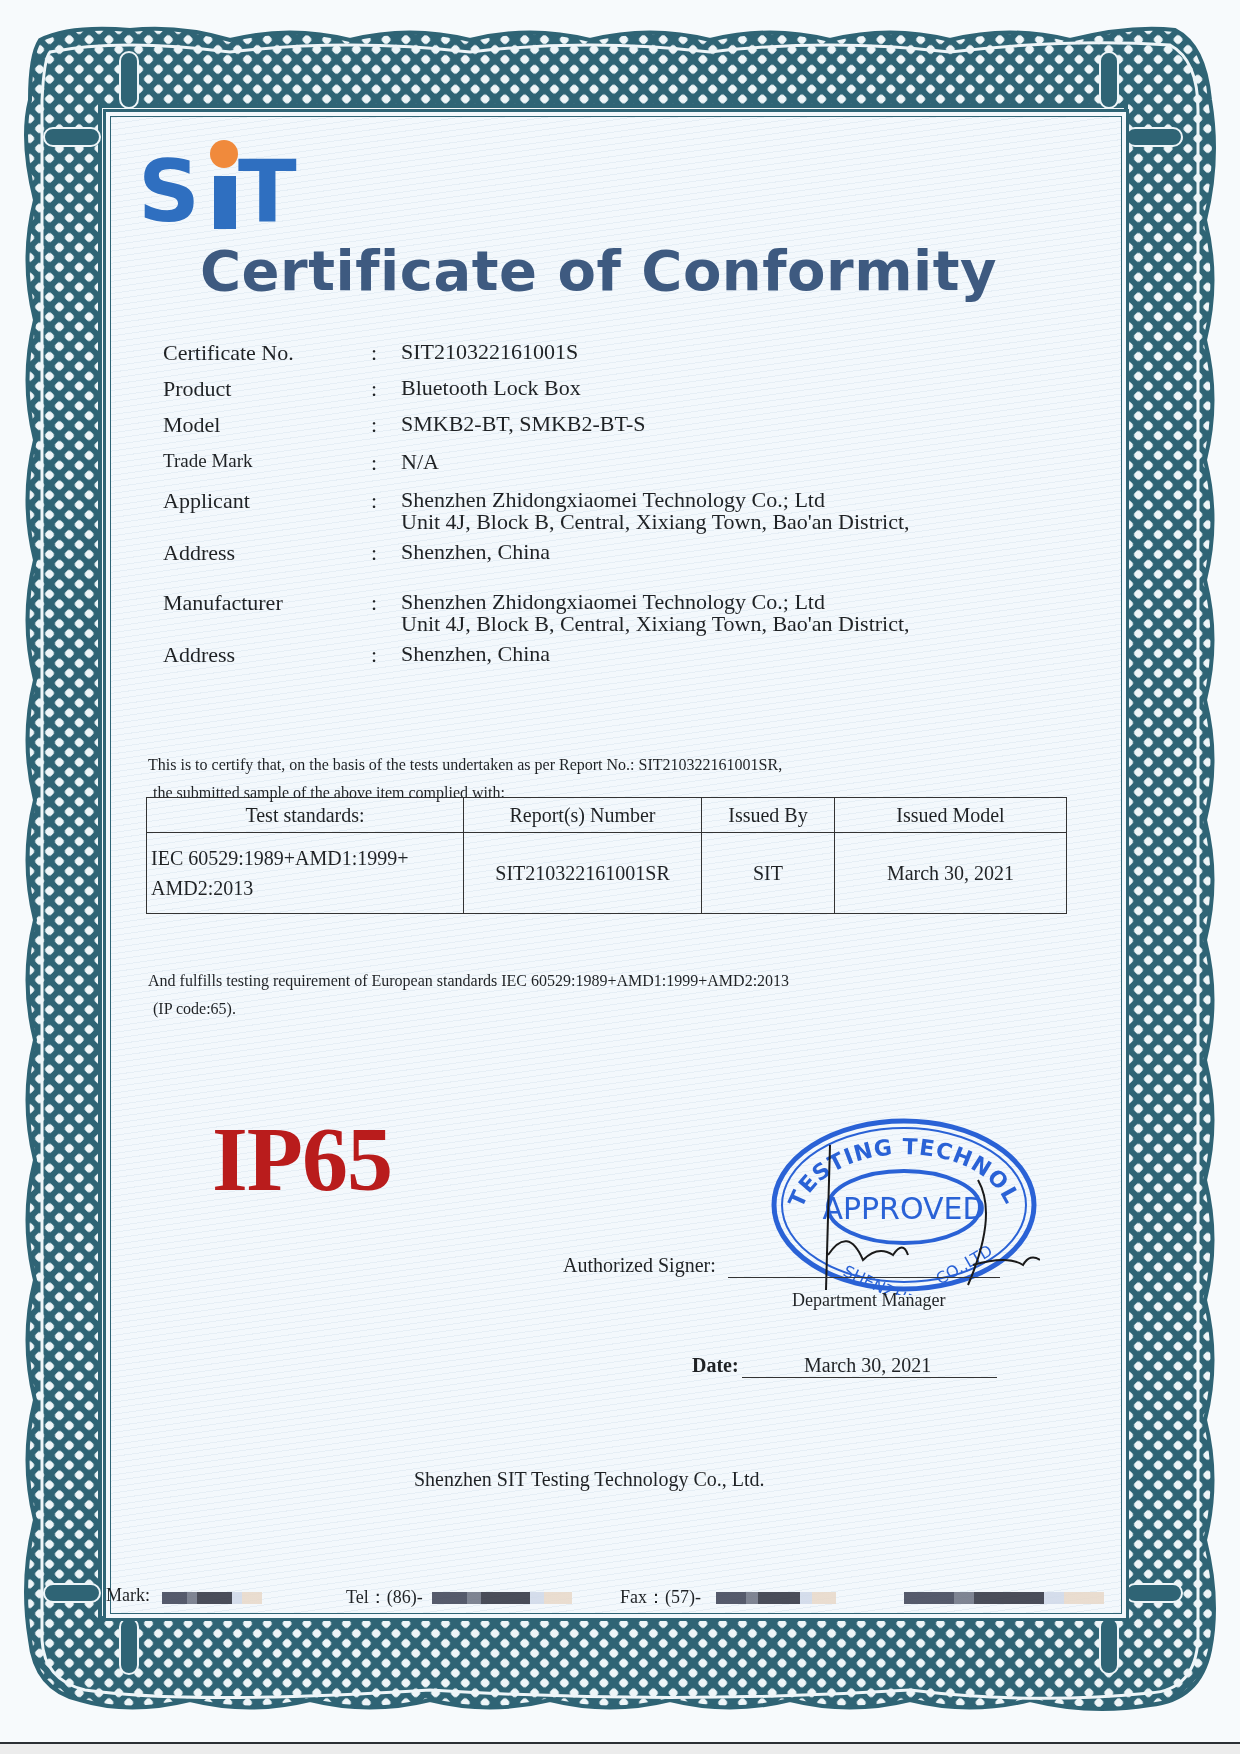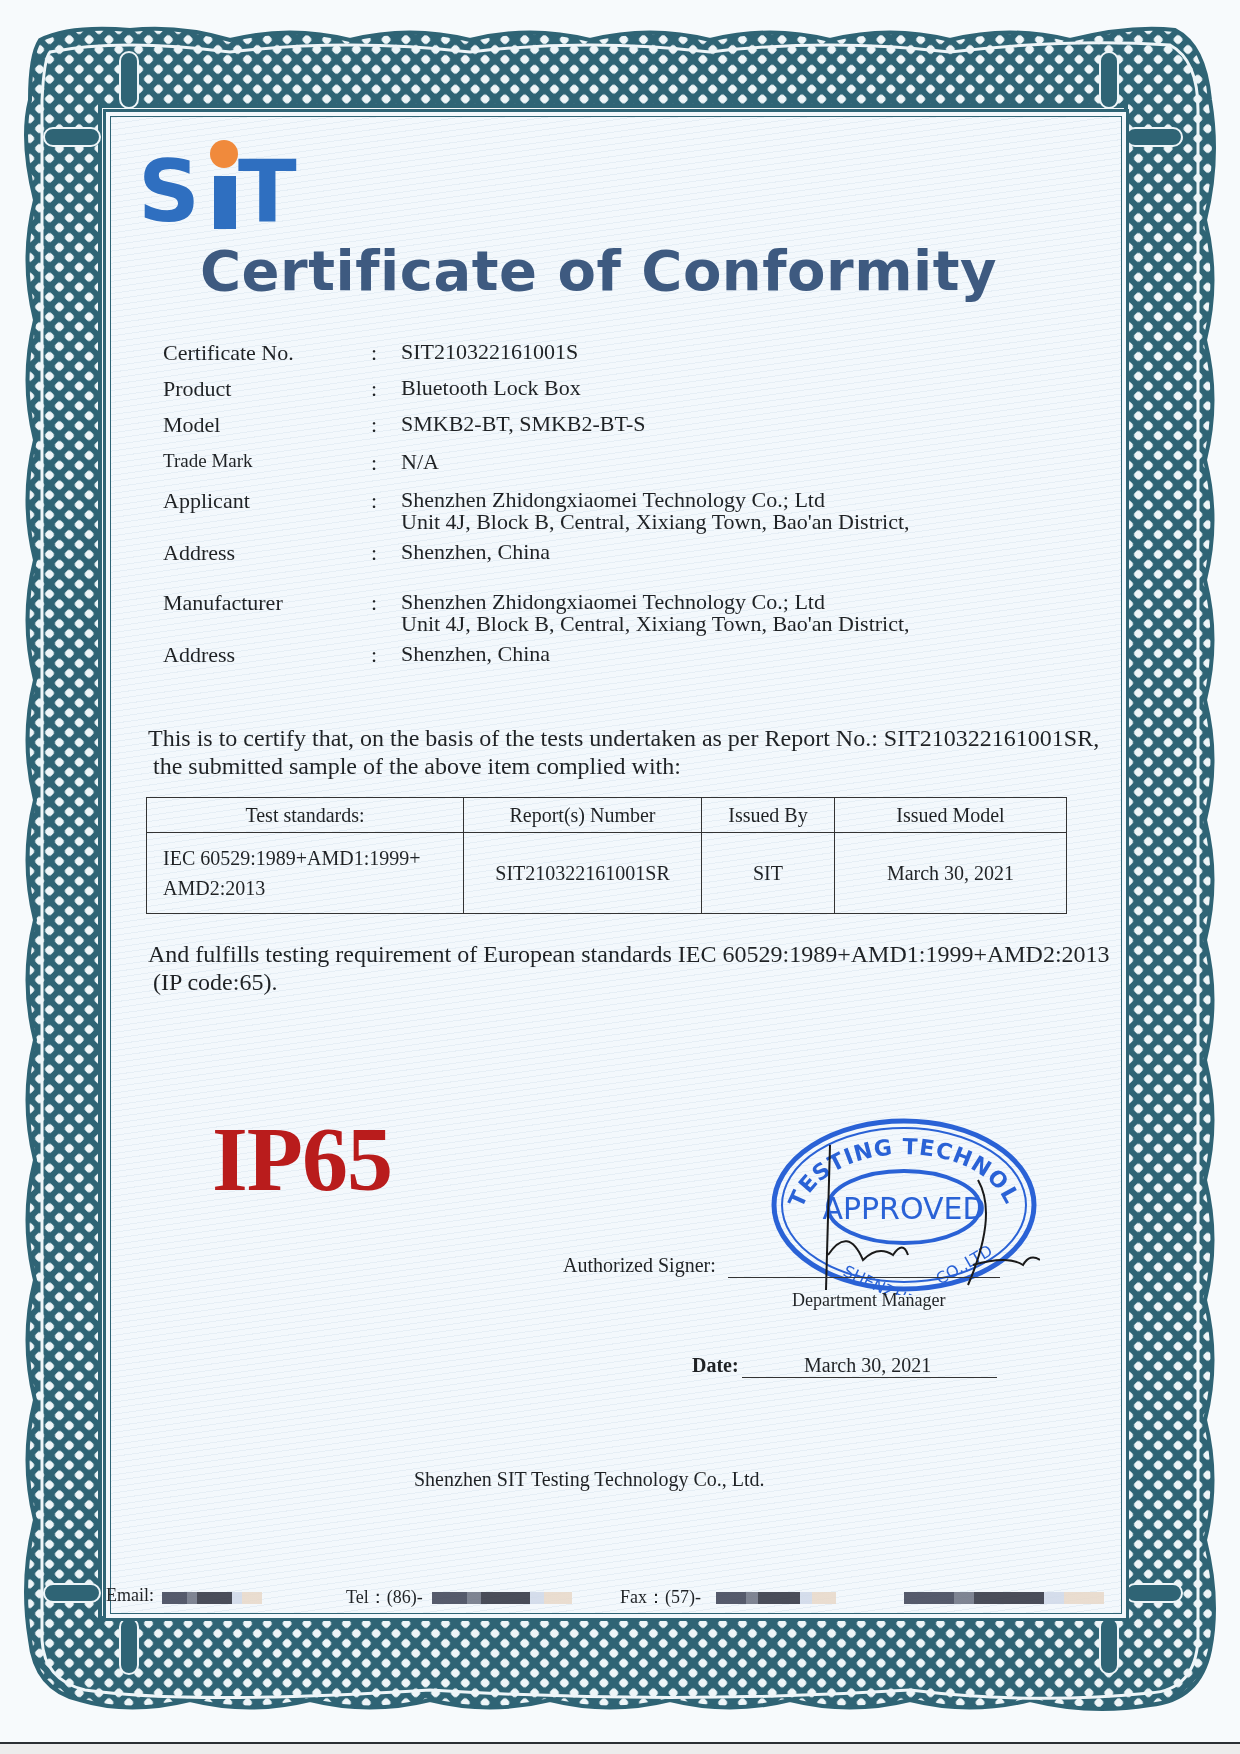--- a/index.html
+++ b/index.html
@@ -31,29 +31,29 @@
     left:200px; top:238px; width:820px; text-align:left;
     font-family:"DejaVu Sans", sans-serif; font-weight:bold;
     font-size:56px; color:#3e5a80; letter-spacing:0.5px;
   }
   .fields { left:163px; top:340px; width:900px; }
   .field { position:absolute; left:0; width:900px; font-size:22px; }
   .field .lbl { position:absolute; left:0; }
   .field .colon { position:absolute; left:208px; }
   .field .val { position:absolute; left:238px; line-height:32px; }
   .field.small .lbl { font-size:19px; }
-  .para { left:148px; font-size:24px; line-height:28px; }
+  .para { left:148px; font-size:16px; line-height:28px;margin-top:27px; }
   table.tests {
     position:absolute; left:146px; top:797px; width:921px;
     border-collapse:collapse; font-size:20px;
   }
   table.tests th, table.tests td { border:1.5px solid #333; font-weight:normal; text-align:center; }
   table.tests th { height:32px; }
   table.tests td { height:78px; }
-  table.tests td.std { text-align:left; padding-left:16px; line-height:30px; }
+  table.tests td.std { text-align:left; padding-left:4px; line-height:30px; }
   .ip65 { left:212px; top:1106px; font-size:92px; font-weight:bold; color:#b91c1c; font-family:"Liberation Serif", serif; letter-spacing:-1px; }
   .signer { left:563px; top:1254px; font-size:20px; }
   .sign-line { left:728px; top:1277px; width:272px; height:0; border-top:1.5px solid #333; }
   .dept { left:792px; top:1290px; font-size:18px; }
   .date-lbl { left:692px; top:1354px; font-size:20px;font-weight:bold; }
   .date-line { left:742px; top:1377px; width:255px; height:0; border-top:1.5px solid #333; }
   .date-val { left:804px; top:1354px; font-size:20px; }
   .stamp { left:768px; top:1115px; width:272px; height:180px; }
   .footer-co { left:414px; top:1468px; font-size:20px; }
   .footer-line { top:1585px; font-size:18px; }
@@ -196,21 +196,21 @@
 
 <div class="abs signer">Authorized Signer:</div>
 <div class="abs sign-line"></div>
 <div class="abs dept">Department Manager</div>
 
 <div class="abs date-lbl">Date:</div>
 <div class="abs date-line"></div>
 <div class="abs date-val">March 30, 2021</div>
 
 <div class="abs footer-co">Shenzhen SIT Testing Technology Co., Ltd.</div>
-<div class="abs footer-line" style="left:106px">Email:</div>
+<div class="abs footer-line" style="left:106px">Mark:</div>
 <div class="redact" style="left:162px; top:1592px; width:100px"></div>
 <div class="abs footer-line" style="left:346px">Tel：(86)-</div>
 <div class="redact" style="left:432px; top:1592px; width:140px"></div>
 <div class="abs footer-line" style="left:620px">Fax：(57)-</div>
 <div class="redact" style="left:716px; top:1592px; width:120px"></div>
 <div class="redact" style="left:904px; top:1592px; width:200px"></div>
 
 <div class="page-edge"></div>
 
 </body></html>

